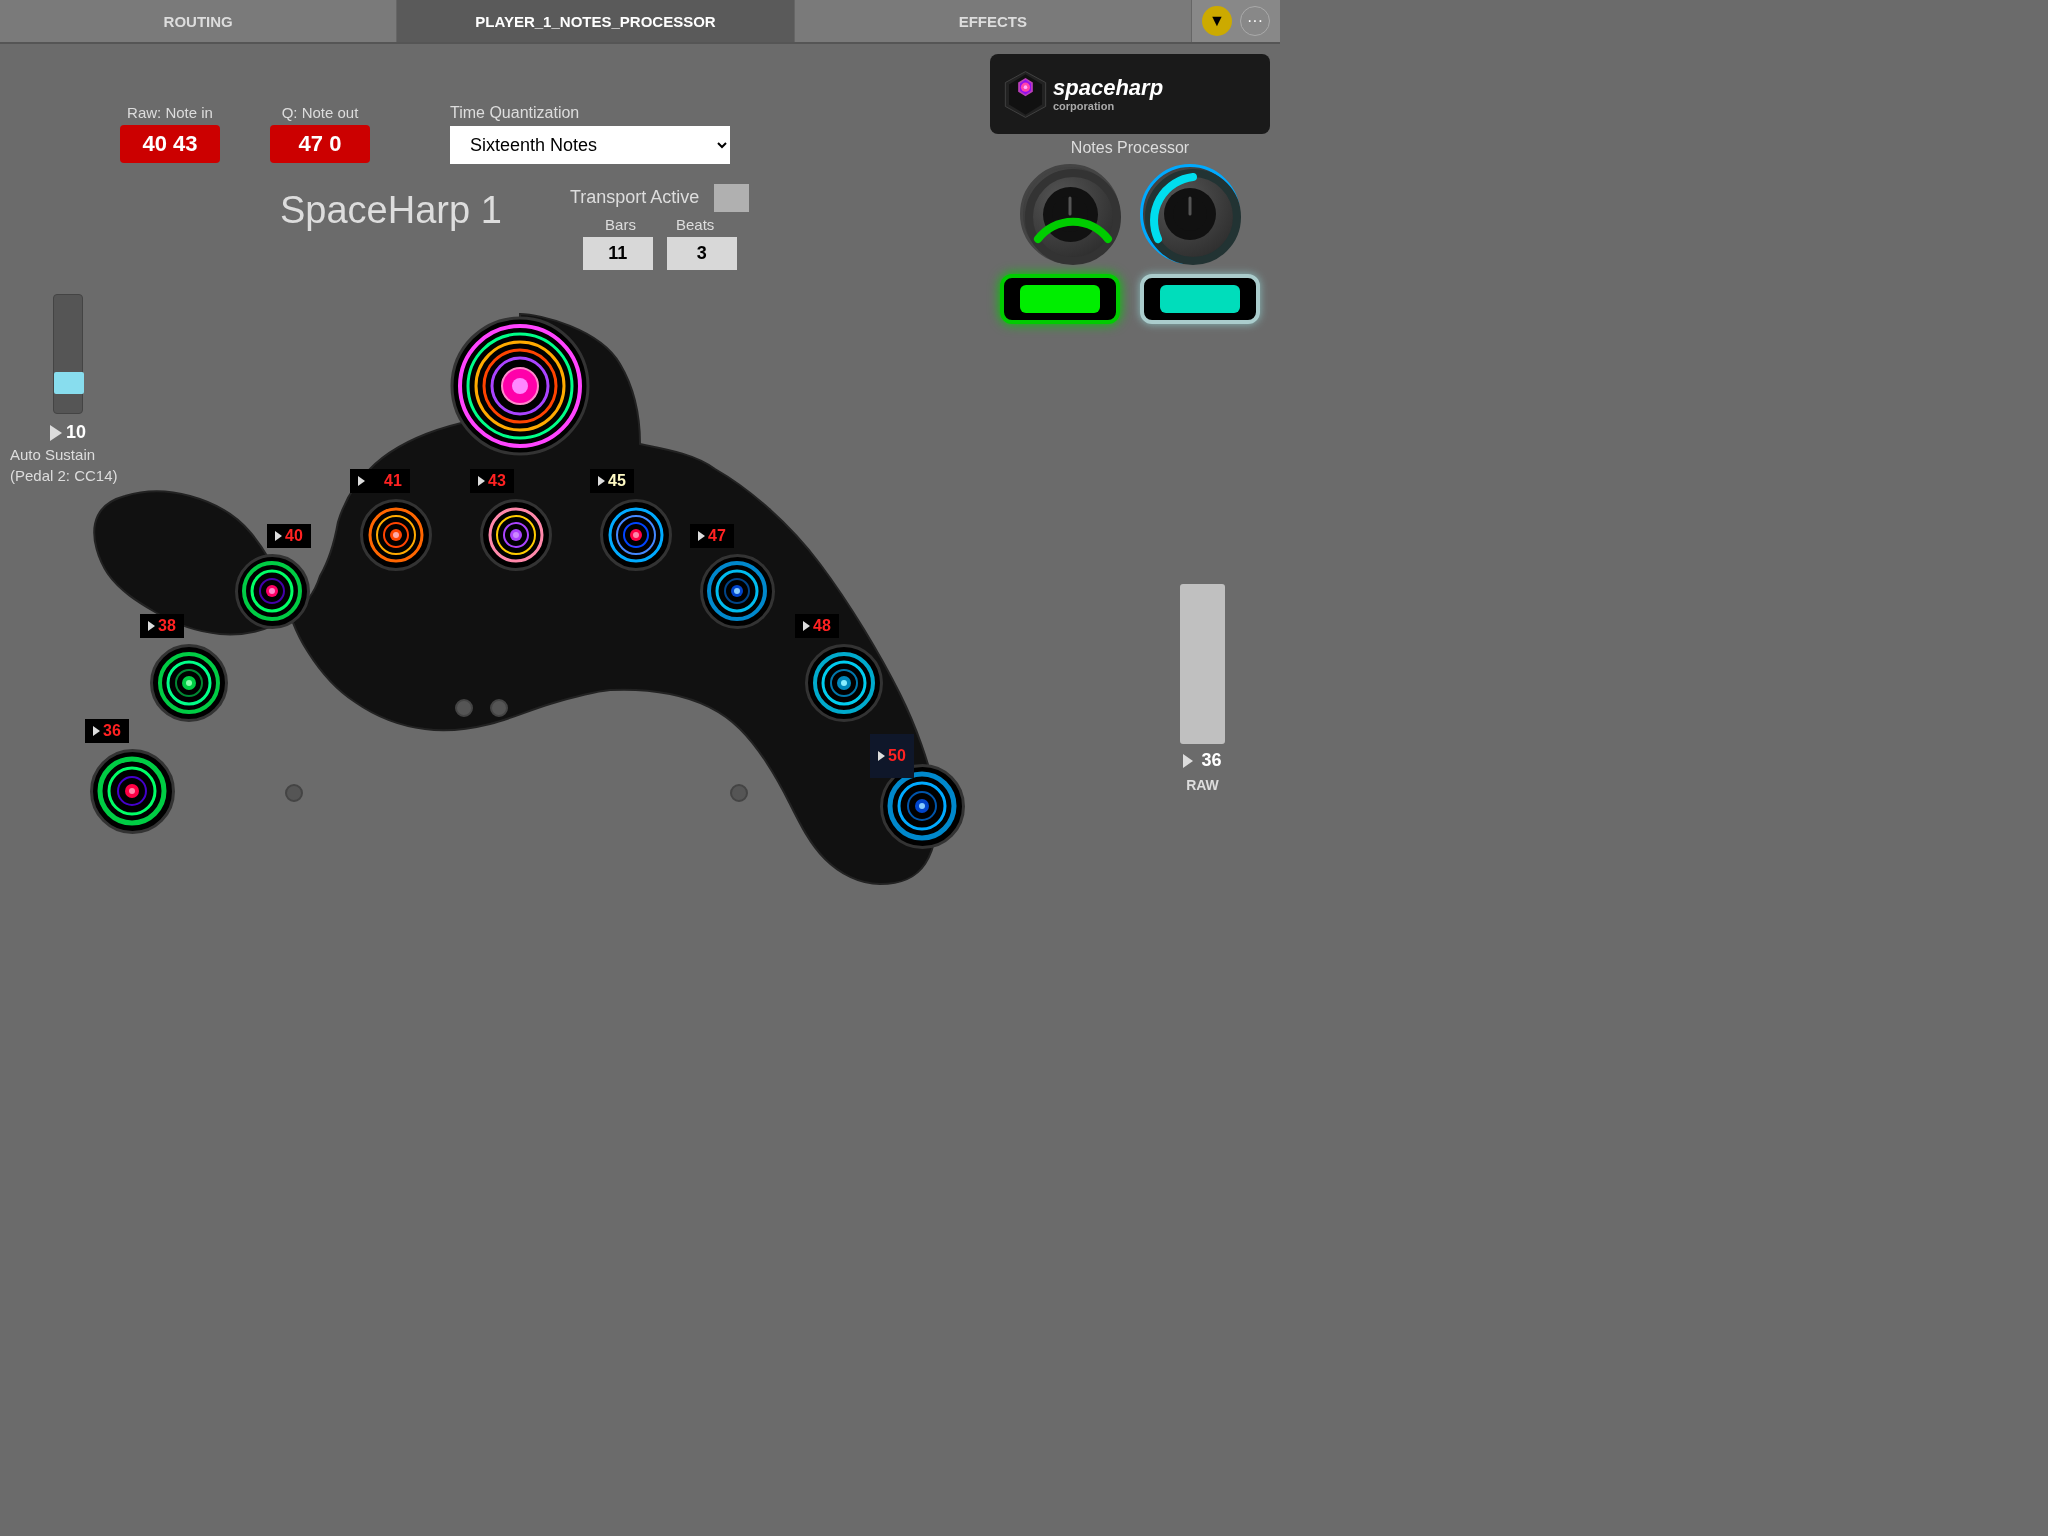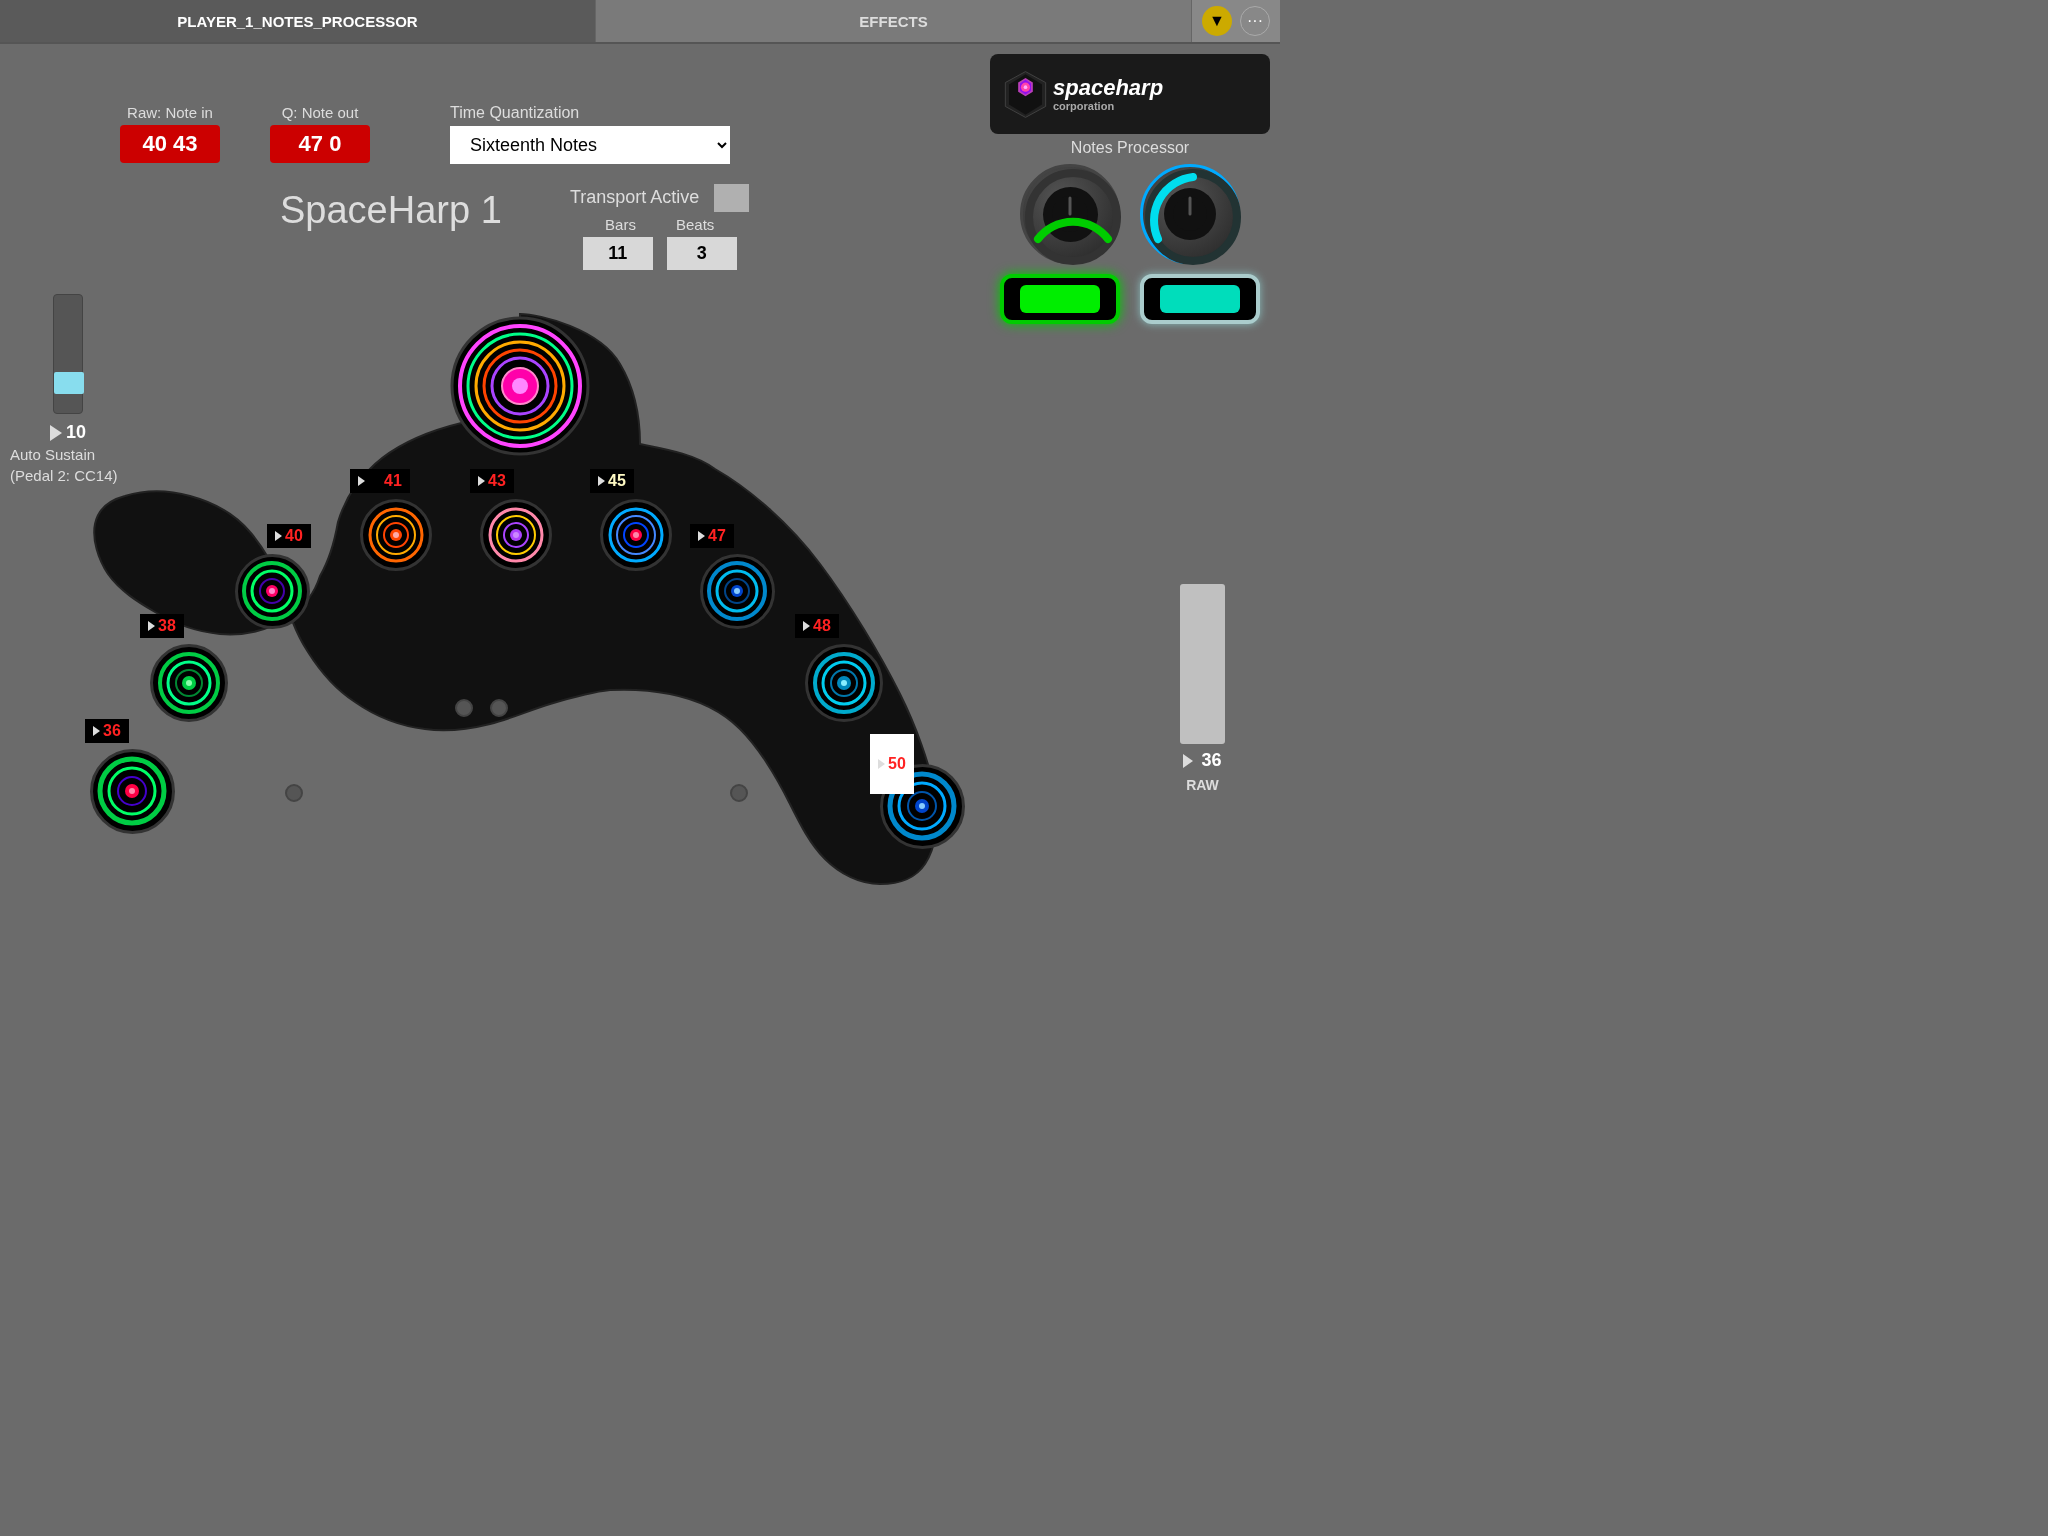--- a/index.html
+++ b/index.html
@@ -359,20 +359,23 @@
       height: 660px;
     }
 
     
     svg.hex-logo { width: 55px; height: 55px; }
   </style>
 </head>
 <body>
 
 <div class="tab-bar">
+  <div class="tab">
+    <span>ROUTING</span>
+  </div>
   <div class="tab active">
     <span>PLAYER_1_NOTES_PROCESSOR</span>
   </div>
   <div class="tab">
     <span>EFFECTS</span>
   </div>
   <div class="tab-icons">
     <div class="tab-icon-btn yellow">
       <span>▼</span>
     </div>
@@ -701,21 +704,21 @@
           <circle cx="39" cy="39" r="23" fill="none" stroke="#00ff66" stroke-width="3"></circle>
           <circle cx="39" cy="39" r="14" fill="none" stroke="#4400cc" stroke-width="2"></circle>
           <circle cx="39" cy="39" r="7" fill="#ff0044"></circle>
           <circle cx="39" cy="39" r="3" fill="#ff88aa"></circle>
         </svg>
       </div>
     </div>
 
     
     <div style="position:absolute;top:460px;left:790px;">
-      <div style="position:absolute;top:-30px;left:-10px;background:#ffffff;color:#ff2222;font-size:16px;font-weight:bold;padding:21px 8px;display:flex;align-items:center;gap:3px;">
+      <div style="position:absolute;top:-30px;left:-10px;background:#0f172a;color:#ff2222;font-size:16px;font-weight:bold;padding:13px 8px;display:flex;align-items:center;gap:3px;">
         <span style="display:inline-block;width:0;height:0;border-top:5px solid transparent;border-bottom:5px solid transparent;border-left:7px solid #ddd;"></span>
         <span>50</span>
       </div>
       <div style="width:85px;height:85px;border-radius:50%;background:#000;border:3px solid #333;cursor:pointer;">
         <svg width="79" height="79" viewBox="0 0 79 79">
           <circle cx="39" cy="39" r="36" fill="#000"></circle>
           <circle cx="39" cy="39" r="32" fill="none" stroke="#0088cc" stroke-width="5"></circle>
           <circle cx="39" cy="39" r="23" fill="none" stroke="#00aaff" stroke-width="3"></circle>
           <circle cx="39" cy="39" r="14" fill="none" stroke="#0055aa" stroke-width="2"></circle>
           <circle cx="39" cy="39" r="7" fill="#0044cc"></circle>

